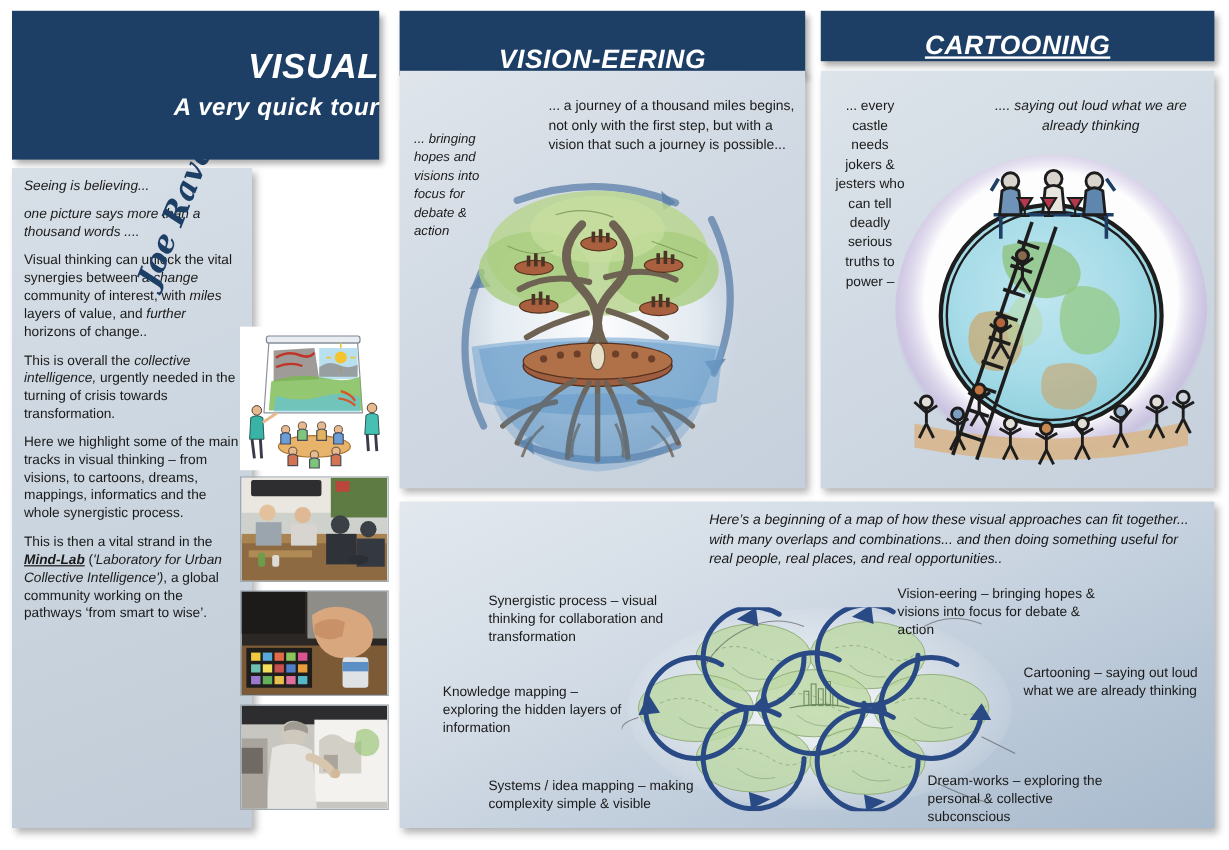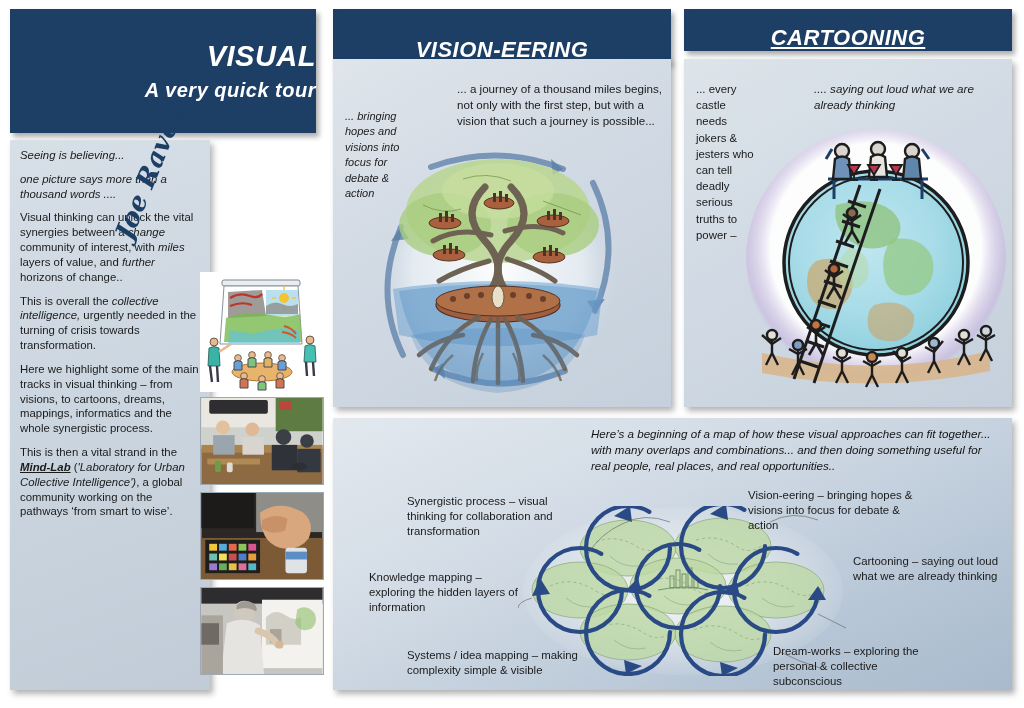--- a/index.html
+++ b/index.html
@@ -96,20 +96,21 @@
     position:absolute;left:124px;top:22px;width:205px;
     font-size:11.6px;line-height:1.36;color:#1a1a1a;
   }
   #tree-art{position:absolute;left:20px;top:80px;width:290px;height:262px;}
 
   
   #cartoon-header{left:684px;top:9px;width:328px;height:42px;font-size:22px;text-decoration:underline;}
   #cartoon-panel{
     left:684px;top:59px;width:328px;height:348px;
     background:linear-gradient(150deg,#dde4ea 0%, #d1dae4 45%, #c5d0dc 100%);
+    text-align:center;
   }
   #cartoon-left-text{
     position:absolute;left:12px;top:22px;width:58px;
     font-size:11.4px;line-height:1.42;color:#1a1a1a;
   }
   #cartoon-quote{
     position:absolute;left:130px;top:22px;width:190px;
     font-size:11.6px;line-height:1.36;font-style:italic;color:#1a1a1a;
   }
   #globe-art{position:absolute;left:58px;top:70px;width:268px;height:268px;}

